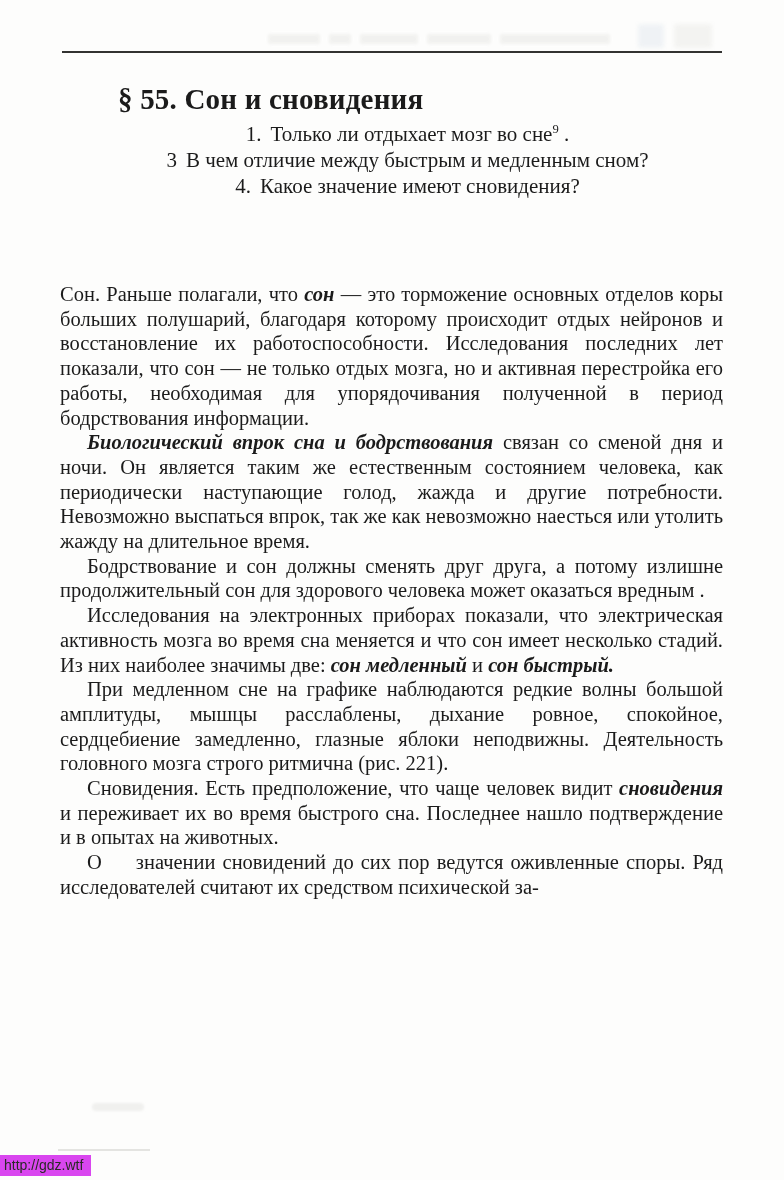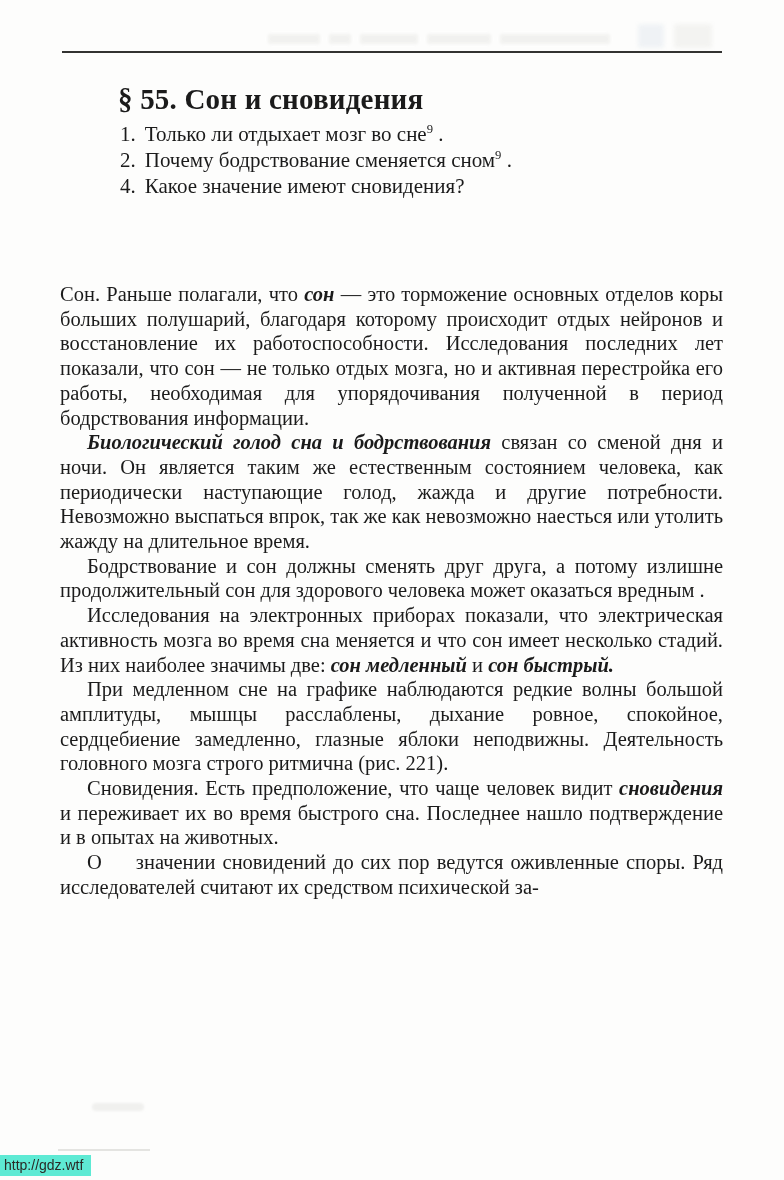--- a/index.html
+++ b/index.html
@@ -57,21 +57,21 @@
   }
 
   
   .questions {
     position: absolute;
     top: 121px; left: 105px;
     width: 590px;
     font-size: 21px;
     line-height: 26px;
   }
-  .question { text-indent: 15px; }
+  .question { text-indent: 15px; text-align: center; }
   .q-num { display: inline; }
   .q-sep { display: inline-block; width: 9px; }
 
   
   .body-text {
     position: absolute;
     top: 282px; left: 60px;
     width: 663px;
     font-size: 20.5px;
     line-height: 24.7px;
@@ -126,32 +126,32 @@
     <span class="pgb pgb1"></span>
     <span class="pgb pgb2"></span>
   </div>
 
   <div class="head-rule"></div>
 
   <h1 class="section-title">§ 55. Сон и сновидения</h1>
 
   <div class="questions">
     <div class="question"><span class="q-num">1.</span><span class="q-sep"></span><span><span>Только ли отдыхает мозг во сне</span><span class="run-sup">9</span><span> .</span></span></div>
-    <div class="question"><span class="q-num">2.</span><span class="q-sep"></span><span><span>Почему бодрствование сменяется сном</span><span class="run-sup">9</span><span> .</span></span></div>
+    <div class="question"><span class="q-num">3</span><span class="q-sep"></span><span><span>В чем отличие между быстрым и медленным сном?</span></span></div>
     <div class="question"><span class="q-num">4.</span><span class="q-sep"></span><span><span>Какое значение имеют сновидения?</span></span></div>
   </div>
 
   <div class="body-text">
     <p class="para no-indent"><span>Сон. Раньше полагали, что </span><span class="run-bi">сон</span><span> — это торможение основных отделов коры больших полушарий, благодаря которому происходит отдых нейронов и восстановление их работоспособности. Исследования последних лет показали, что сон — не только отдых мозга, но и активная перестройка его работы, необходимая для упорядочивания полученной в период бодрствования информации.</span></p>
-    <p class="para"><span class="run-bi">Биологический голод сна и бодрствования</span><span> связан со сменой дня и ночи. Он является таким же естественным состоянием человека, как периодически наступающие голод, жажда и другие потребности. Невозможно выспаться впрок, так же как невозможно наесться или утолить жажду на длительное время.</span></p>
+    <p class="para"><span class="run-bi">Биологический впрок сна и бодрствования</span><span> связан со сменой дня и ночи. Он является таким же естественным состоянием человека, как периодически наступающие голод, жажда и другие потребности. Невозможно выспаться впрок, так же как невозможно наесться или утолить жажду на длительное время.</span></p>
     <p class="para"><span>Бодрствование и сон должны сменять друг друга, а потому излишне продолжительный сон для здорового человека может оказаться вредным .</span></p>
     <p class="para"><span>Исследования на электронных приборах показали, что электрическая активность мозга во время сна меняется и что сон имеет несколько стадий. Из них наиболее значимы две: </span><span class="run-bi">сон медленный</span><span> и </span><span class="run-bi">сон быстрый.</span></p>
     <p class="para"><span>При медленном сне на графике наблюдаются редкие волны большой амплитуды, мышцы расслаблены, дыхание ровное, спокойное, сердцебиение замедленно, глазные яблоки неподвижны. Деятельность головного мозга строго ритмична (рис. 221).</span></p>
     <p class="para"><span>Сновидения. Есть предположение, что чаще человек видит </span><span class="run-bi">сновидения</span><span> и переживает их во время быстрого сна. Последнее нашло подтверждение и в опытах на животных.</span></p>
     <p class="para"><span>О</span><span class="run-gap"></span><span>значении сновидений до сих пор ведутся оживленные споры. Ряд исследователей считают их средством психической за-</span></p>
   </div>
 
   <div class="smudge"></div>
   <div class="pre-watermark-line"></div>
 
-  <div class="watermark" style="background: #5eead4;">http://gdz.wtf</div>
+  <div class="watermark" style="background: #d946ef;">http://gdz.wtf</div>
 
 </div>
 
 </body></html>

